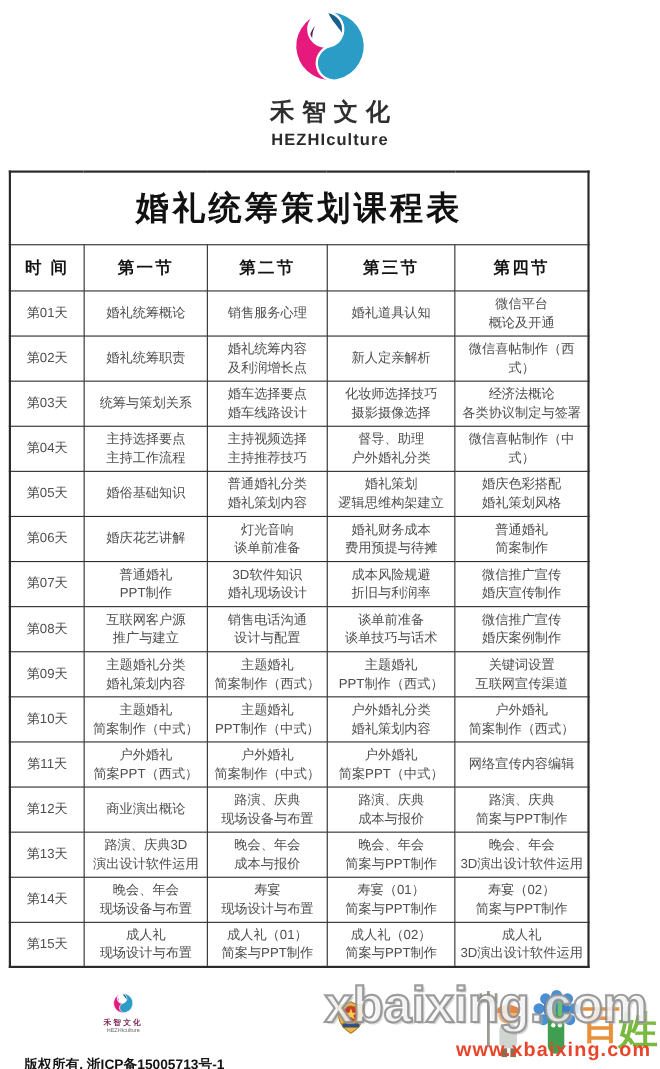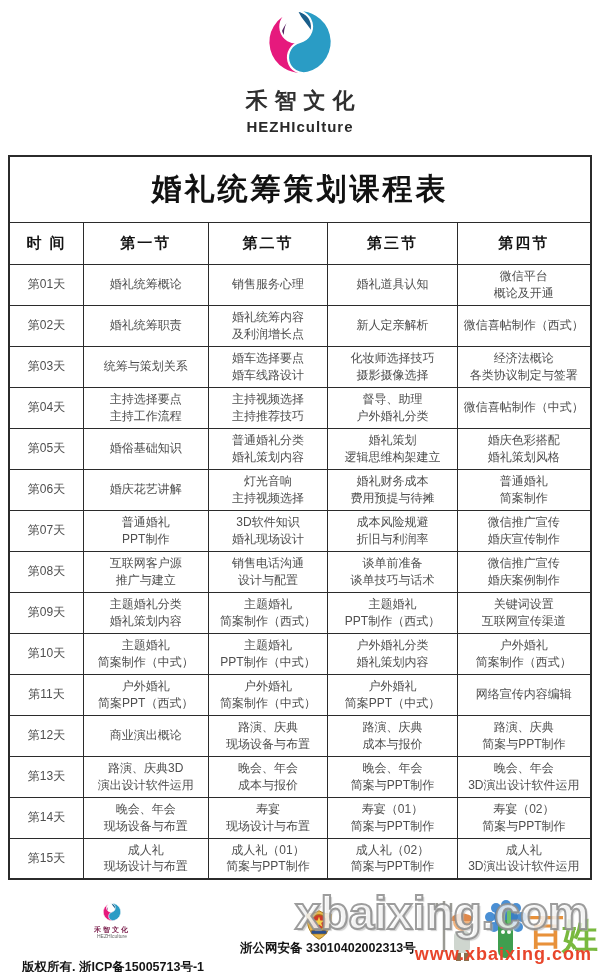--- a/index.html
+++ b/index.html
@@ -6,21 +6,21 @@
   body { background:#ffffff; font-family:"Liberation Sans","DejaVu Sans",sans-serif; }
   .page { position:relative; width:600px; height:972px; background:#ffffff; margin:0 auto; overflow:hidden;padding-left:22px; }
 
   
   .brand { position:absolute; top:6px; left:0; width:100%; text-align:center; }
   .brand svg { width:80px; height:72px; }
   .brand-name { font-size:22px; font-weight:bold; color:#2f2f2f; letter-spacing:7px; margin-top:4px; text-indent:7px; }
   .brand-name-en { font-size:15px; font-weight:bold; color:#2a2a2a; letter-spacing:1px; margin-top:2px; }
 
   
-  table.course { position:absolute; left:8px; top:155px; width:584px; border-collapse:collapse; table-layout:fixed; background:#fff; }
+  table.course { position:absolute; left:8px; top:155px; width:528px; border-collapse:collapse; table-layout:fixed; background:#fff; }
   table.course, table.course td, table.course th { border:1.6px solid #2b2b2b; }
   table.course { border-width:2px; }
   .title-cell { height:66px; font-family:"Liberation Serif","DejaVu Serif",serif; font-size:30px; font-weight:bold; color:#111; letter-spacing:3px; text-align:center; vertical-align:middle; }
   .head-cell { height:42px; font-size:15px; font-weight:bold; color:#141414; text-align:center; vertical-align:middle; letter-spacing:2px; }
   td.day, td.course-cell { height:41px; font-size:12px; color:#4e4e4e; text-align:center; vertical-align:middle; white-space:pre-line; line-height:1.35; padding:2px 3px; }
 
   
   .footer { position:absolute; left:0; top:898px; width:600px; height:74px; }
   .footer-left { position:absolute; left:22px; top:4px; width:180px; text-align:center; }
   .footer-left svg { width:22px; height:20px; }
@@ -115,21 +115,21 @@
 婚礼策划内容</td>
           <td class="course-cell">婚礼策划
 逻辑思维构架建立</td>
           <td class="course-cell">婚庆色彩搭配
 婚礼策划风格</td>
         </tr>
         <tr>
           <td class="day">第06天</td>
           <td class="course-cell">婚庆花艺讲解</td>
           <td class="course-cell">灯光音响
-主持视频选择</td>
+谈单前准备</td>
           <td class="course-cell">婚礼财务成本
 费用预提与待摊</td>
           <td class="course-cell">普通婚礼
 简案制作</td>
         </tr>
         <tr>
           <td class="day">第07天</td>
           <td class="course-cell">普通婚礼
 PPT制作</td>
           <td class="course-cell">3D软件知识
@@ -243,21 +243,20 @@
       <div class="mini-name-en">HEZHIculture</div>
       <div class="copyright">版权所有. 浙ICP备15005713号-1</div>
     </div>
 
     <svg class="police-badge" viewBox="0 0 40 46">
       <path d="M20 1 C26 5 33 6 39 6 C39 22 36 36 20 45 C4 36 1 22 1 6 C7 6 14 5 20 1Z" fill="#e7b64b" stroke="#a8791c" stroke-width="1.5"></path>
       <circle cx="20" cy="18" r="11" fill="#cf3a28" stroke="#a8791c" stroke-width="1.5"></circle>
       <path d="M20 10 L22.2 16.2 L28.5 16.2 L23.4 20 L25.4 26.2 L20 22.4 L14.6 26.2 L16.6 20 L11.5 16.2 L17.8 16.2 Z" fill="#f2d049"></path>
       <rect x="8" y="31" width="24" height="6" rx="2" fill="#2b4f8e" stroke="#a8791c" stroke-width="1"></rect>
     </svg>
-    <div class="police-text">浙公网安备 33010402002313号</div>
 
     <svg class="mascots" viewBox="0 0 168 62">
       <g>
         <path d="M12 8 L12 52 M5 10 L19 10 M5 3 L5 12 M12 1 L12 10 M19 3 L19 12" stroke="#9a9a94" stroke-width="2.5" fill="none"></path>
         <circle cx="30" cy="22" r="9" fill="#f0b37e"></circle>
         <path d="M19 18 A12 7 0 0 1 41 18 L41 21 L19 21 Z" fill="#e0884a"></path>
         <rect x="22" y="31" width="16" height="22" rx="5" fill="#cfd6cf"></rect>
         <rect x="24" y="53" width="5" height="8" fill="#8a6f4e"></rect>
         <rect x="32" y="53" width="5" height="8" fill="#8a6f4e"></rect>
       </g>

